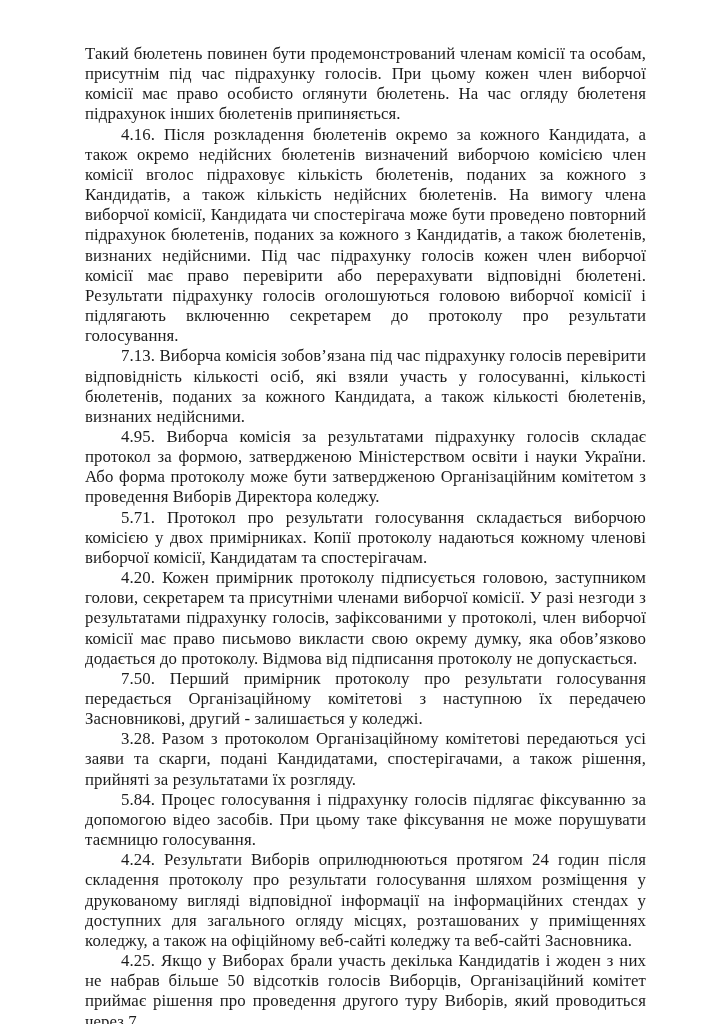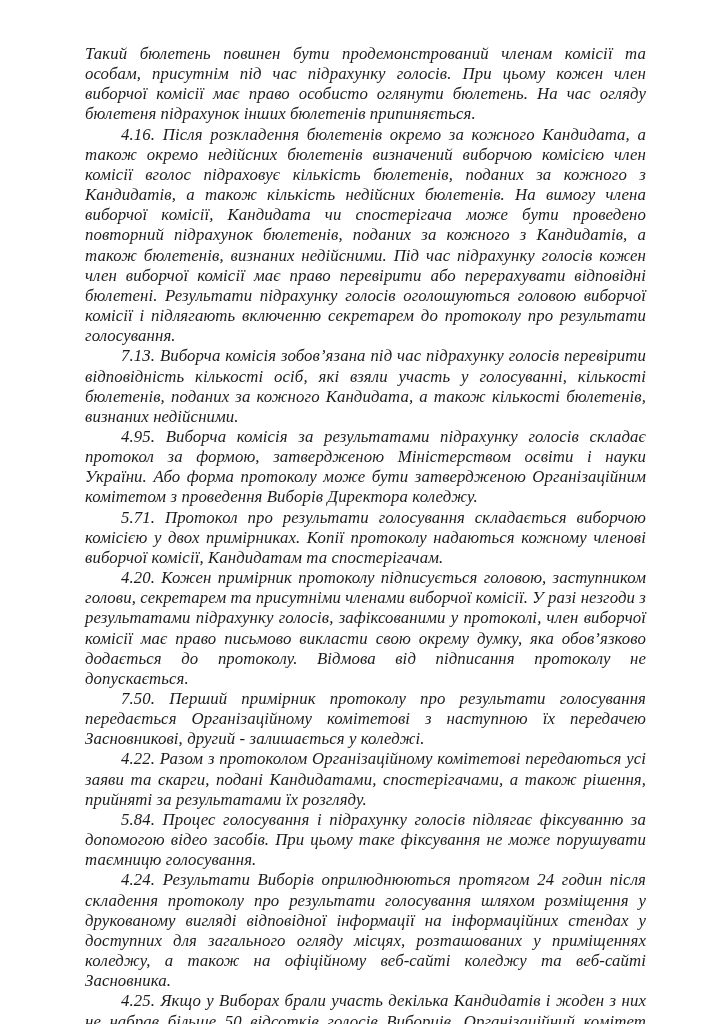--- a/index.html
+++ b/index.html
@@ -26,36 +26,35 @@
       font-size: 16.8px;
       line-height: 20.15px;
       text-align: justify;
       letter-spacing: 0.1px;
     }
     .para {
       margin: 0;
       padding: 0;
       text-align: justify;
       text-justify: inter-word;
-      font-style: italic;
     }
     .para.indent {
       text-indent: 36px;
     }
   </style>
 </head>
 <body>
 
 <div class="page">
   <div class="text-block">
     <p class="para">Такий бюлетень повинен бути продемонстрований членам комісії та особам, присутнім під час підрахунку голосів. При цьому кожен член виборчої комісії має право особисто оглянути бюлетень. На час огляду бюлетеня підрахунок інших бюлетенів припиняється.</p>
     <p class="para indent">4.16. Після розкладення бюлетенів окремо за кожного Кандидата, а також окремо недійсних бюлетенів визначений виборчою комісією член комісії вголос підраховує кількість бюлетенів, поданих за кожного з Кандидатів, а також кількість недійсних бюлетенів. На вимогу члена виборчої комісії, Кандидата чи спостерігача може бути проведено повторний підрахунок бюлетенів, поданих за кожного з Кандидатів, а також бюлетенів, визнаних недійсними. Під час підрахунку голосів кожен член виборчої комісії має право перевірити або перерахувати відповідні бюлетені. Результати підрахунку голосів оголошуються головою виборчої комісії і підлягають включенню секретарем до протоколу про результати голосування.</p>
     <p class="para indent">7.13. Виборча комісія зобов’язана під час підрахунку голосів перевірити відповідність кількості осіб, які взяли участь у голосуванні, кількості бюлетенів, поданих за кожного Кандидата, а також кількості бюлетенів, визнаних недійсними.</p>
     <p class="para indent">4.95. Виборча комісія за результатами підрахунку голосів складає протокол за формою, затвердженою Міністерством освіти і науки України. Або форма протоколу може бути затвердженою Організаційним комітетом з проведення Виборів Директора коледжу.</p>
     <p class="para indent">5.71. Протокол про результати голосування складається виборчою комісією у двох примірниках. Копії протоколу надаються кожному членові виборчої комісії, Кандидатам та спостерігачам.</p>
     <p class="para indent">4.20. Кожен примірник протоколу підписується головою, заступником голови, секретарем та присутніми членами виборчої комісії. У разі незгоди з результатами підрахунку голосів, зафіксованими у протоколі, член виборчої комісії має право письмово викласти свою окрему думку, яка обов’язково додається до протоколу. Відмова від підписання протоколу не допускається.</p>
     <p class="para indent">7.50. Перший примірник протоколу про результати голосування передається Організаційному комітетові з наступною їх передачею Засновникові, другий - залишається у коледжі.</p>
-    <p class="para indent">4.22. Разом з протоколом Організаційному комітетові передаються усі заяви та скарги, подані Кандидатами, спостерігачами, а також рішення, прийняті за результатами їх розгляду.</p>
+    <p class="para indent">3.28. Разом з протоколом Організаційному комітетові передаються усі заяви та скарги, подані Кандидатами, спостерігачами, а також рішення, прийняті за результатами їх розгляду.</p>
     <p class="para indent">5.84. Процес голосування і підрахунку голосів підлягає фіксуванню за допомогою відео засобів. При цьому таке фіксування не може порушувати таємницю голосування.</p>
     <p class="para indent">4.24. Результати Виборів оприлюднюються протягом 24 годин після складення протоколу про результати голосування шляхом розміщення у друкованому вигляді відповідної інформації на інформаційних стендах у доступних для загального огляду місцях, розташованих у приміщеннях коледжу, а також на офіційному веб-сайті коледжу та веб-сайті Засновника.</p>
     <p class="para indent">4.25. Якщо у Виборах брали участь декілька Кандидатів і жоден з них не набрав більше 50 відсотків голосів Виборців, Організаційний комітет приймає рішення про проведення другого туру Виборів, який проводиться через 7</p>
   </div>
 </div>
 
 </body></html>

